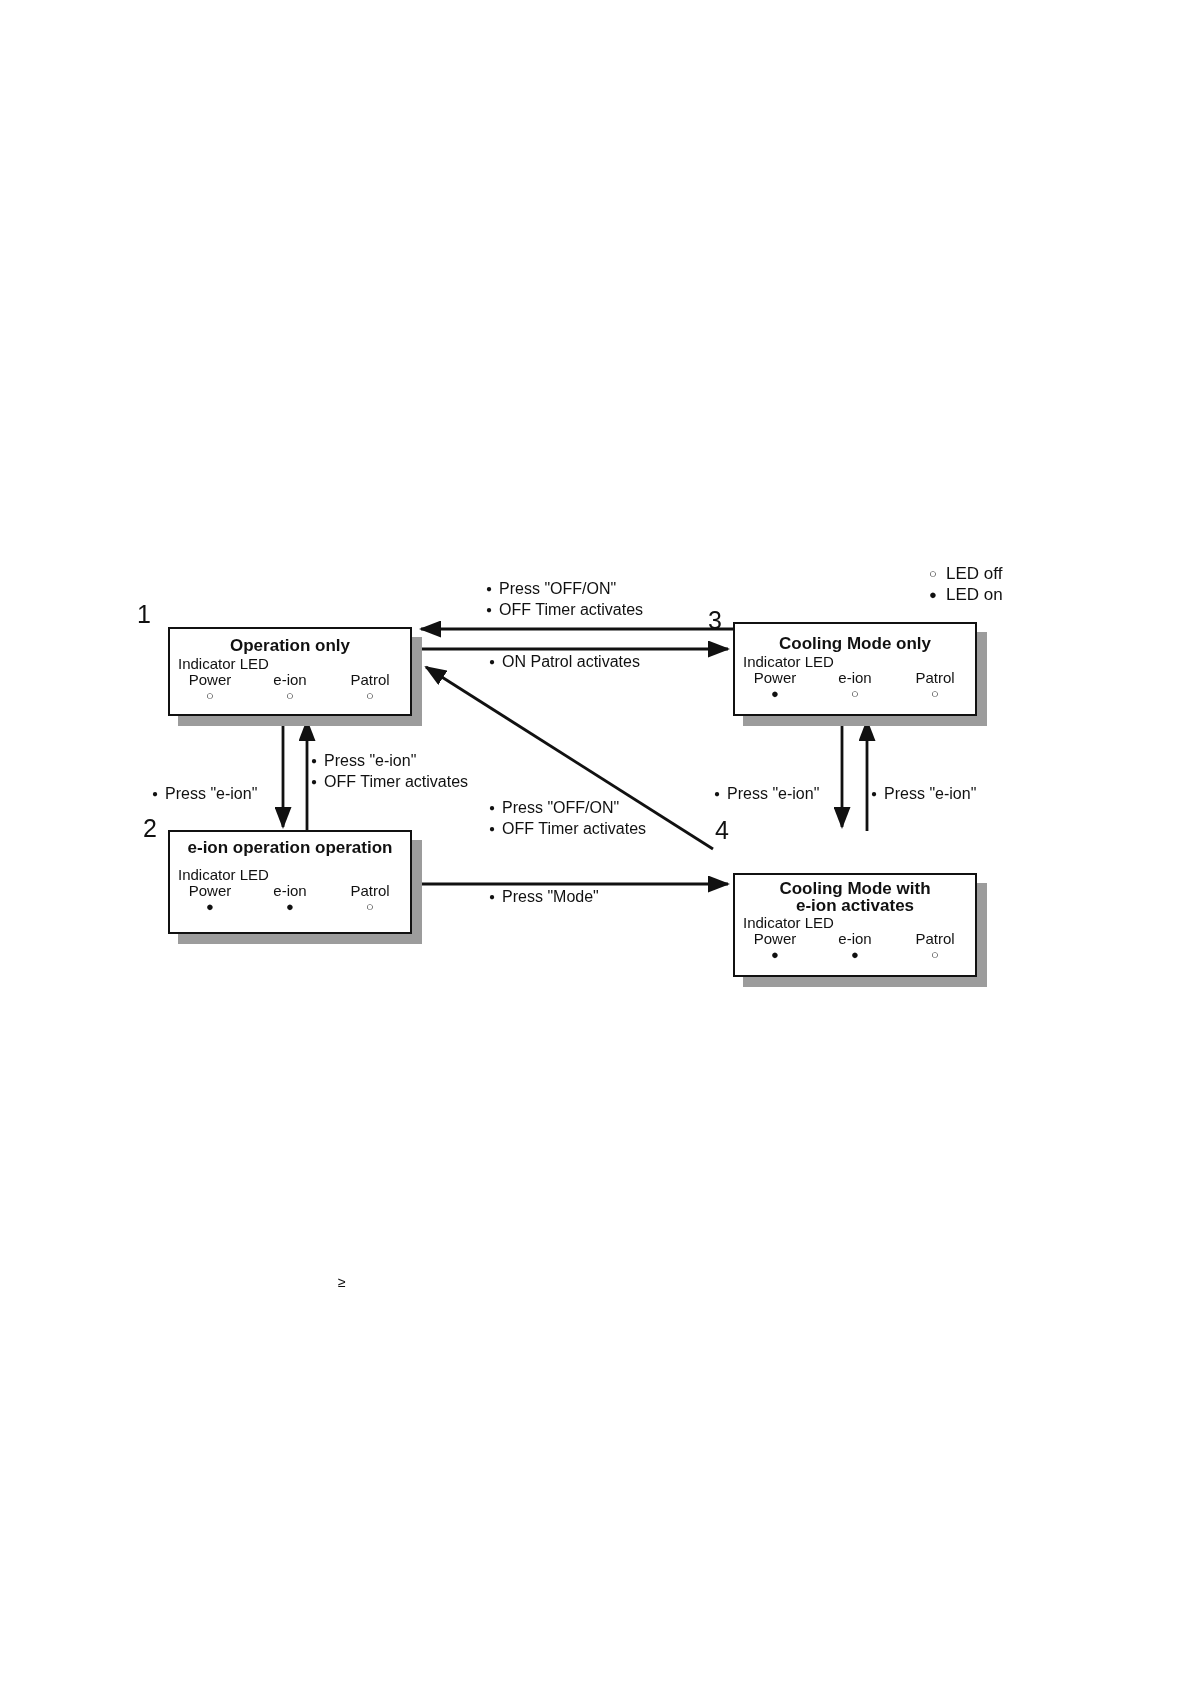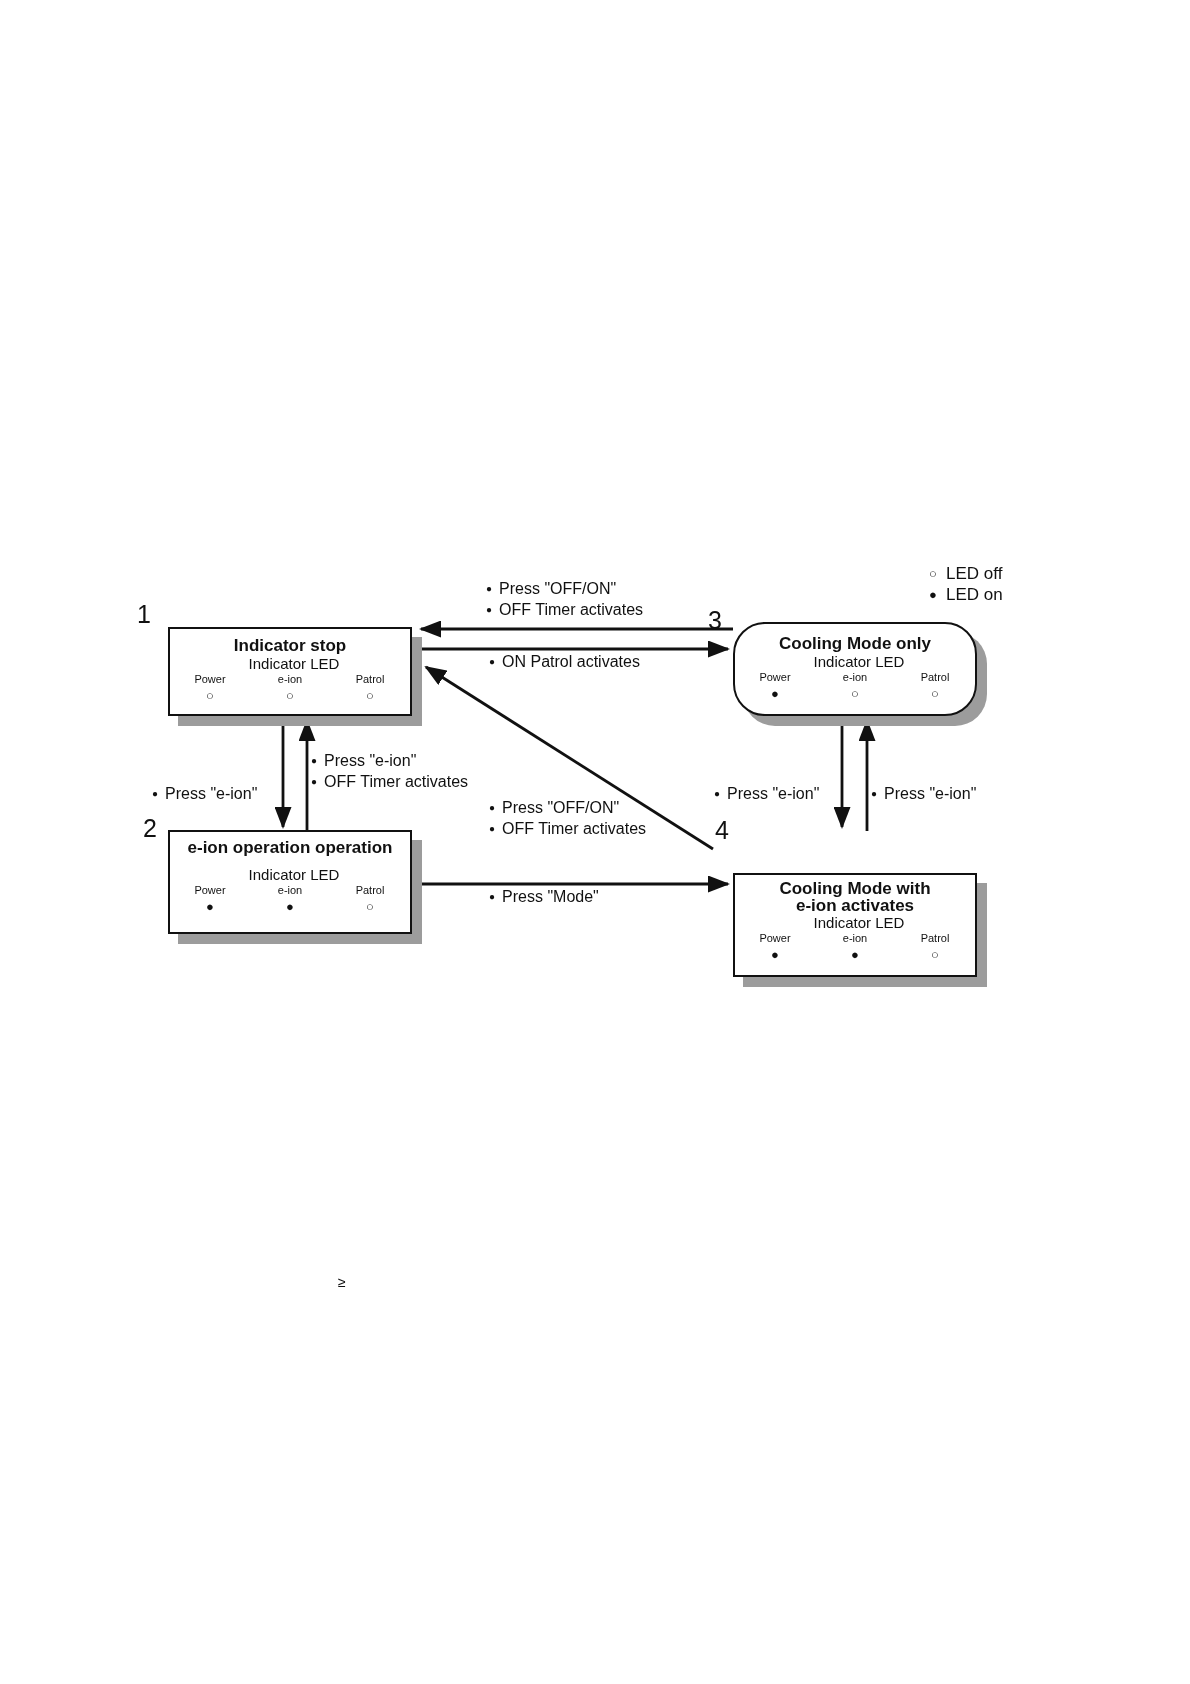--- a/index.html
+++ b/index.html
@@ -12,32 +12,32 @@
   .arrows line, .arrows polyline { stroke:#111; stroke-width:2.8; fill:none; }
   .legend { position:absolute; left:928px; top:563px; }
   .legend-row { display:flex; align-items:center; gap:8px; height:21px; font-size:17px; }
   .legend-sym { font-size:13px; line-height:13px; width:10px; text-align:center; }
   .state-num { position:absolute; font-size:25px; line-height:26px; }
   .state-box {
     position:absolute; width:244px; background:#fff;
     border:2.5px solid #111; box-shadow:10px 10px 0 #9c9c9c;
   }
   .box-title { font-weight:bold; font-size:17px; line-height:18px; text-align:center; }
-  .ind-label { font-size:15px; line-height:17px; padding-left:8px;text-align:center; }
+  .ind-label { font-size:15px; line-height:17px; padding-left:8px; }
   .tallgap .ind-label { margin-top:9px; }
   .led-row { display:flex; margin-top:1px; }
   .led-col { flex:1; display:flex; flex-direction:column; align-items:center; }
-  .led-name { font-size:11px; line-height:13px; }
+  .led-name { font-size:15px; line-height:13px; }
   .led-dot { font-size:13px; line-height:14px; margin-top:3px; }
   .tlabels { position:absolute; }
   .trow { display:flex; align-items:center; gap:7px; height:21px; font-size:16px; white-space:nowrap; }
   .bullet { font-size:10px; line-height:10px; }
   .stray { position:absolute; left:338px; top:1274px; font-size:14px; }
   #box1 { left:168px; top:627px; height:89px; padding-top:8px; }
-  #box3 { left:733px; top:622px; height:94px; padding-top:11px;border-radius:32px; }
+  #box3 { left:733px; top:622px; height:94px; padding-top:11px; }
   #box2 { left:168px; top:830px; height:104px; padding-top:7px; }
   #box4 { left:733px; top:873px; height:104px; padding-top:5px; }
   #box4 .box-title { line-height:17px; }
 </style>
 </head>
 <body>
 
 <div class="page">
 
   <svg class="arrows" width="1190" height="1684" viewBox="0 0 1190 1684">
@@ -66,21 +66,21 @@
       <span>LED on</span>
     </div>
   </div>
 
   <div class="state-num" style="left:137px; top:601px;">1</div>
   <div class="state-num" style="left:143px; top:815px;">2</div>
   <div class="state-num" style="left:708px; top:607px;">3</div>
   <div class="state-num" style="left:715px; top:817px;">4</div>
 
   <div class="state-box" id="box1">
-    <div class="box-title">Indicator stop</div>
+    <div class="box-title">Operation only</div>
     <div class="ind-label">Indicator LED</div>
     <div class="led-row">
       <div class="led-col">
         <span class="led-name">Power</span>
         <span class="led-dot">○</span>
       </div>
       <div class="led-col">
         <span class="led-name">e-ion</span>
         <span class="led-dot">○</span>
       </div>

